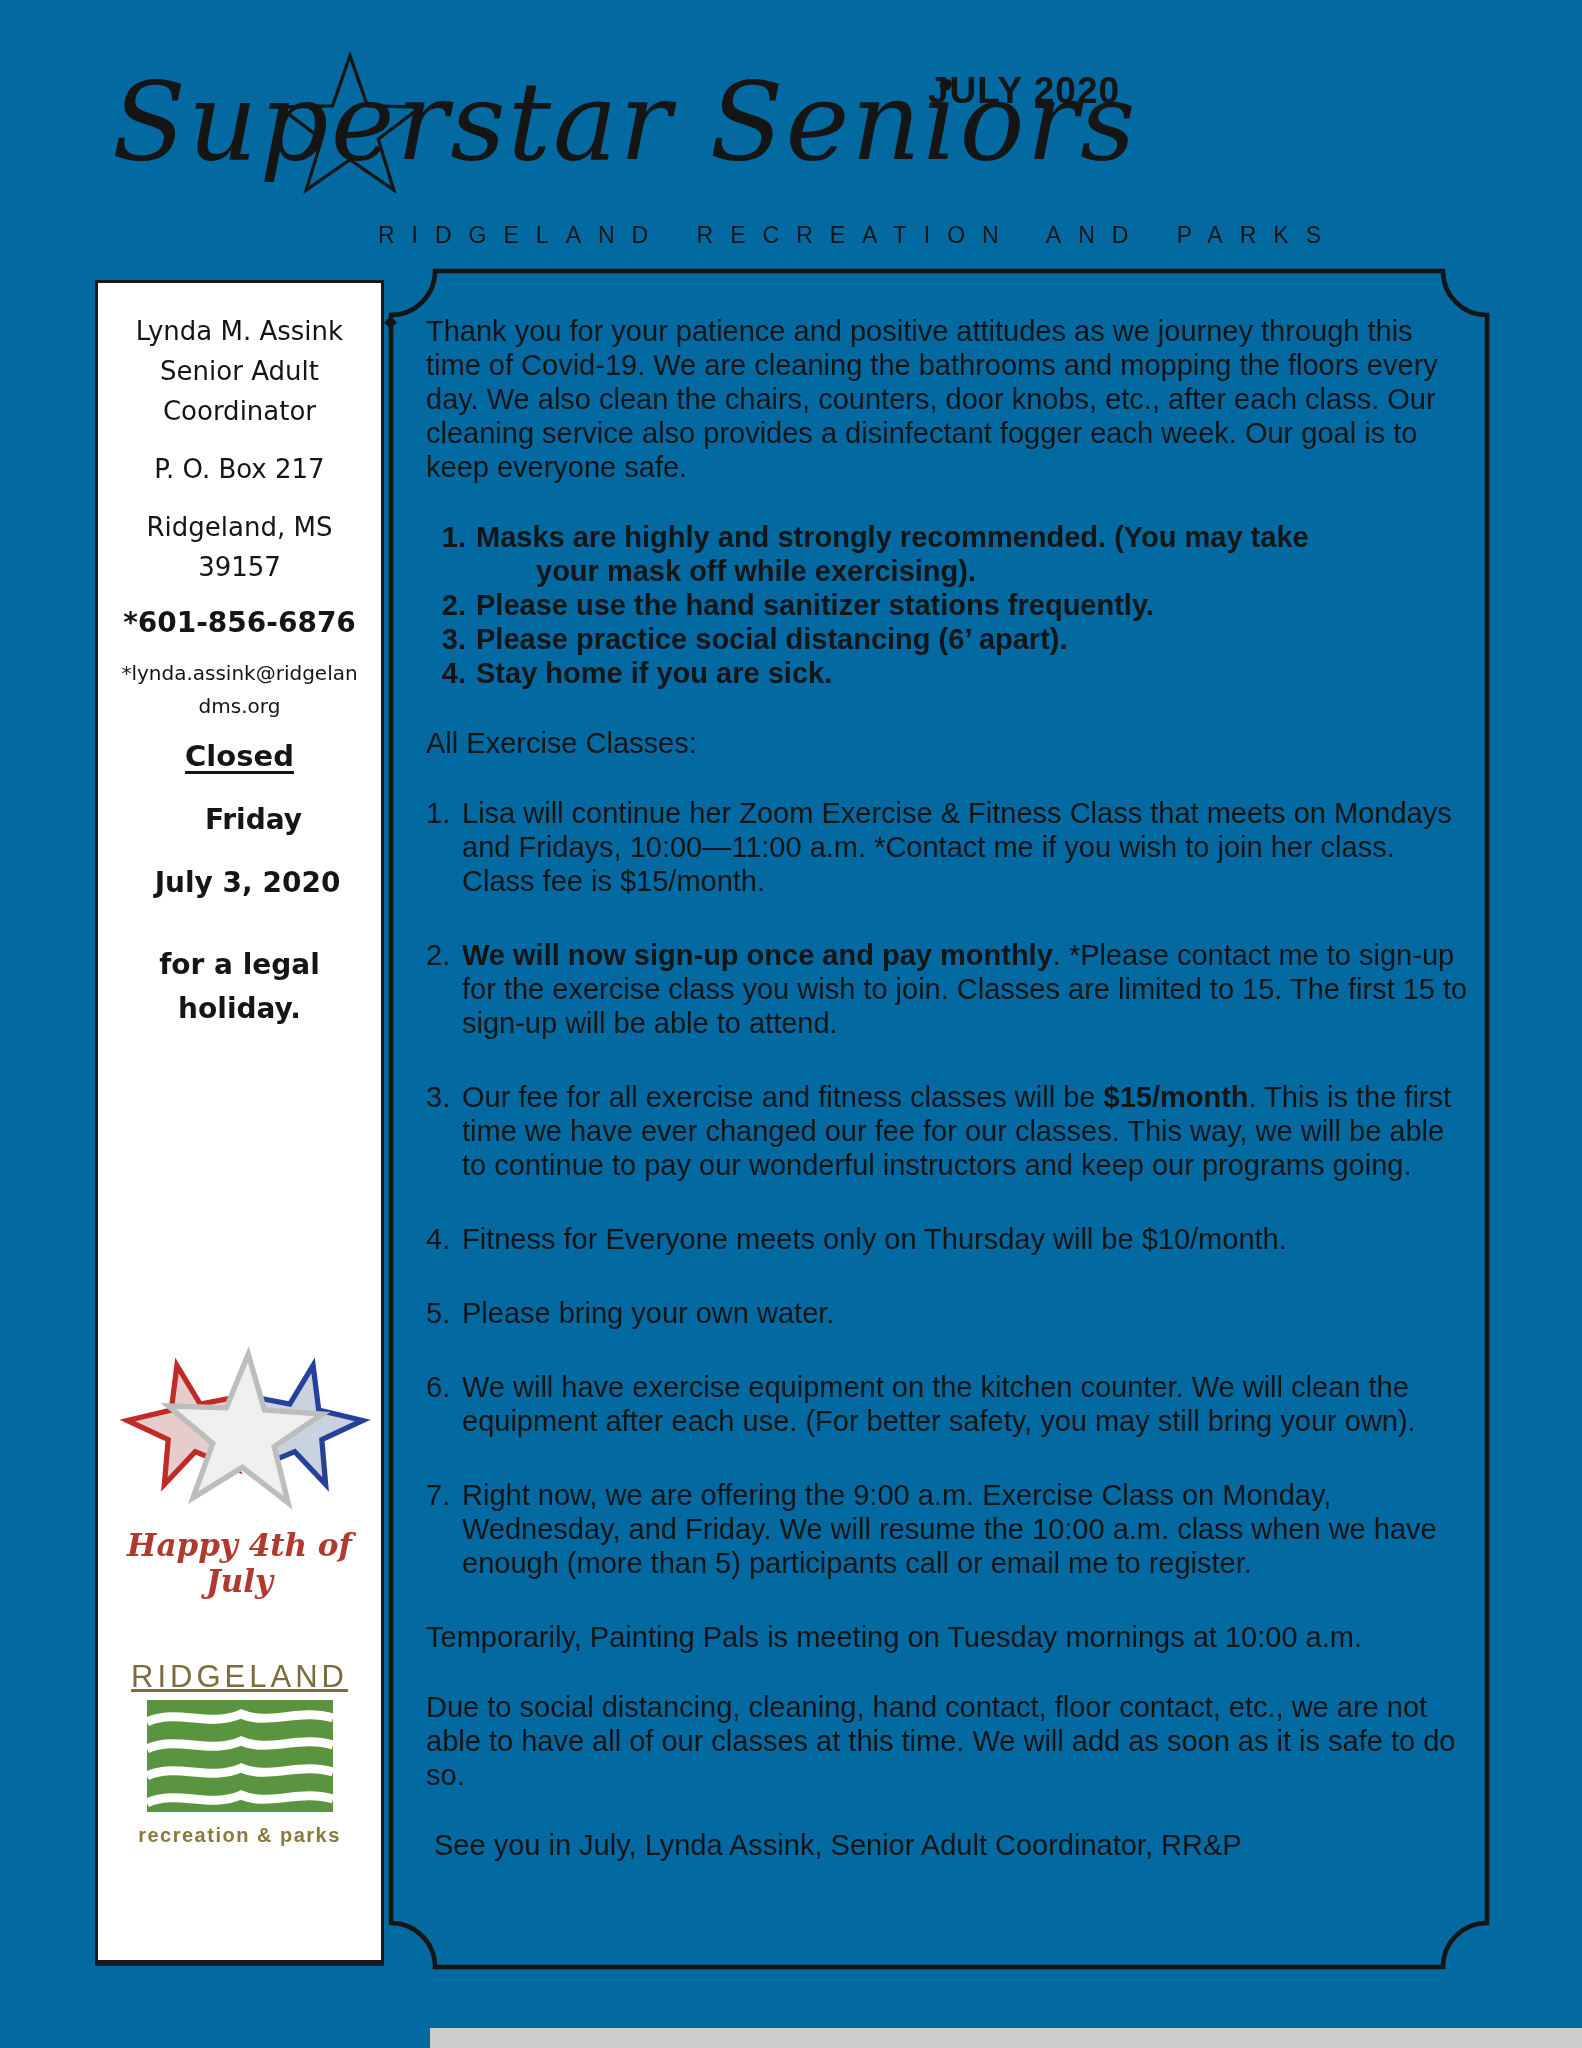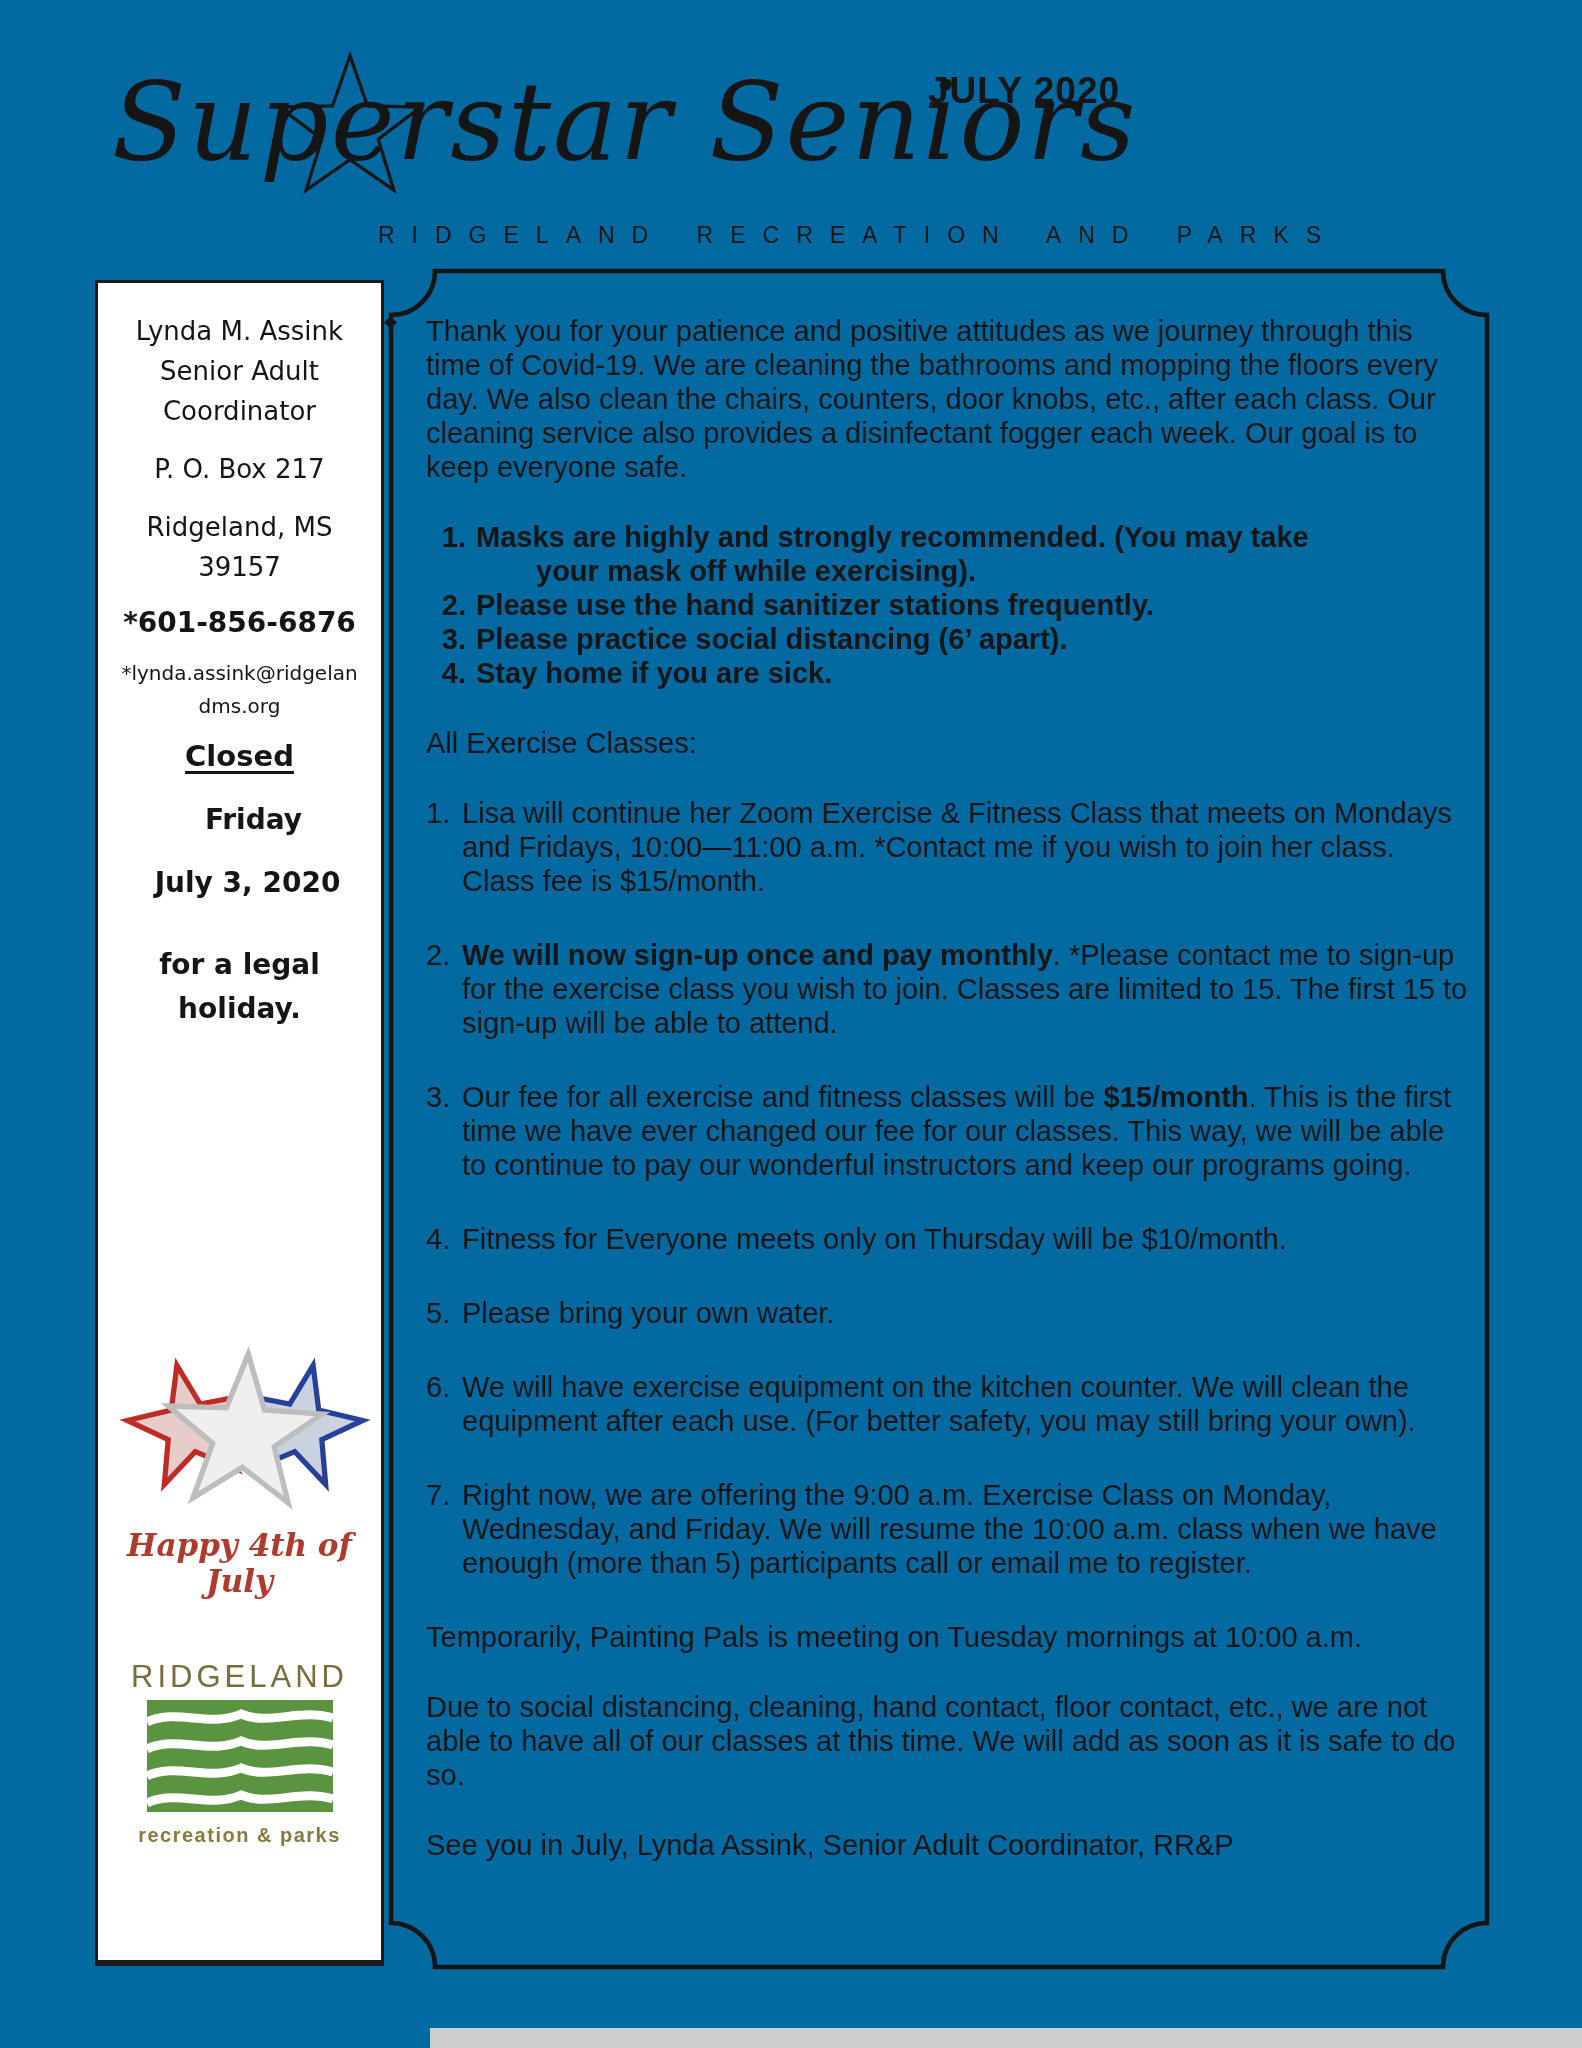--- a/index.html
+++ b/index.html
@@ -28,40 +28,40 @@
              text-underline-offset:5px;margin-bottom:30px;}
   .sb-day{font-size:28px;font-weight:bold;margin-bottom:30px;margin-left:28px;}
   .sb-date{font-size:28px;font-weight:bold;margin-bottom:44px;padding-left:16px;}
   .sb-holiday{font-size:28px;font-weight:bold;line-height:44px;}
   .sb-stars{position:absolute;left:6px;top:1048px;}
   .sb-caption{position:absolute;left:0;top:1244px;width:100%;text-align:center;
               font-family:"DejaVu Serif",serif;font-style:italic;font-weight:bold;
               font-size:31px;}
   .sb-logo{position:absolute;left:0;top:1378px;width:100%;text-align:center;}
   .logo-name{font-size:31px;letter-spacing:4px;line-height:1;margin-bottom:8px;
-             font-family:"Liberation Sans",sans-serif;}
+             font-family:"Liberation Sans",sans-serif;text-decoration:underline;}
   .logo-tag{font-size:20px;font-weight:bold;letter-spacing:1.5px;margin-top:8px;
             font-family:"Liberation Sans",sans-serif;}
 
   
   .mainbox{position:absolute;left:388px;top:268px;width:1102px;height:1579px;}
   .mainbox svg.frame{position:absolute;left:0;top:0;}
   .content{position:absolute;left:38px;top:46px;width:1042px;font-size:29px;line-height:34px;}
   .para{margin:0 0 36px 0;}
   .rules{margin:0 0 36px 0;}
   .rule{display:flex;}
   .rnum{width:40px;text-align:right;margin-right:10px;font-weight:bold;flex-shrink:0;}
   .rtext{font-weight:bold;}
   .r2{display:block;padding-left:60px;}
   .classes-heading{margin:0 0 36px 0;}
   .xitem{display:flex;margin-bottom:40px;}
   .xnum{width:36px;flex-shrink:0;}
   .xbody{flex:1;}
   .bu{font-weight:bold;text-decoration-thickness:3px;text-underline-offset:4px;}
-  .signoff{margin:0;}
+  .signoff{margin:8px;}
   .corner-diamond{position:absolute;width:9px;height:9px;background:#151515;transform:rotate(45deg);}
   .bottom-band{position:absolute;left:430px;right:0;bottom:0;height:20px;background:#cccccc;}
 </style>
 </head>
 <body>
 
 <div id="page">
 
   <div>
     <div class="title">Superstar Seniors</div>

